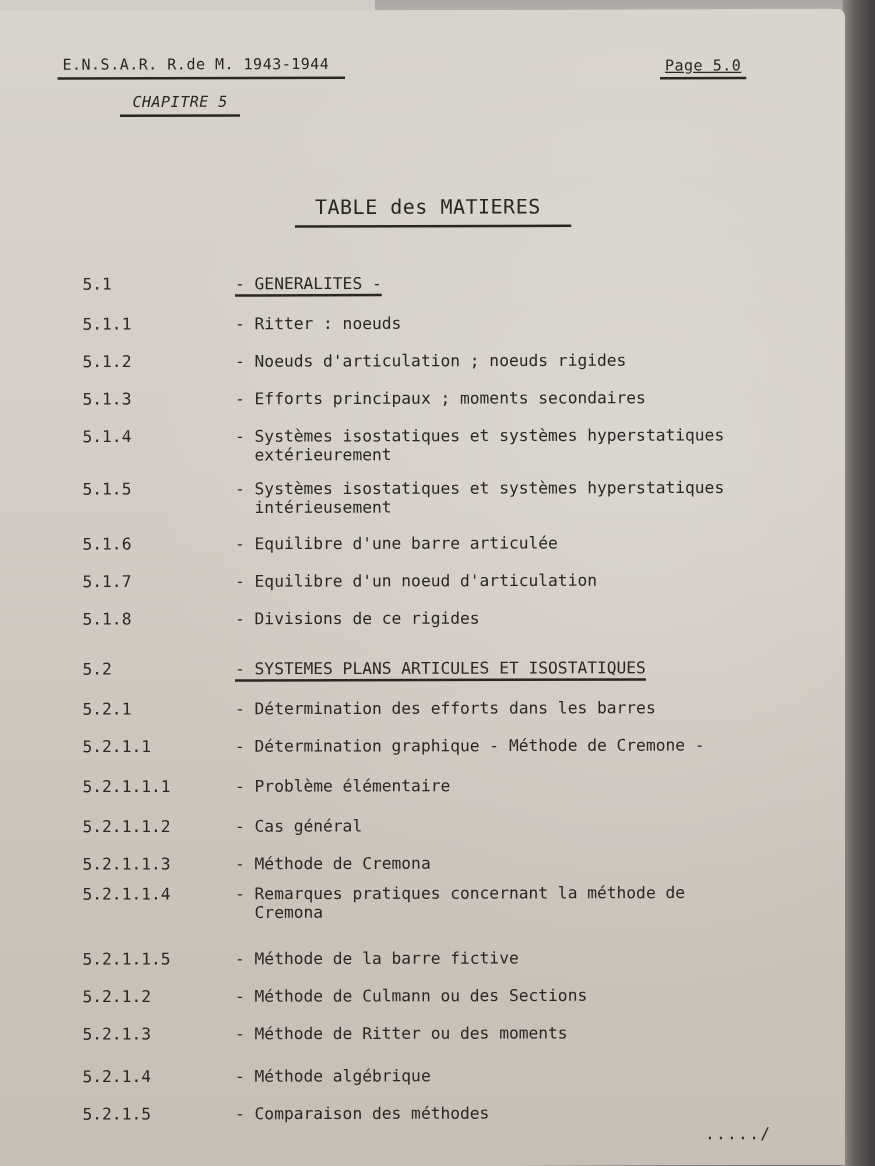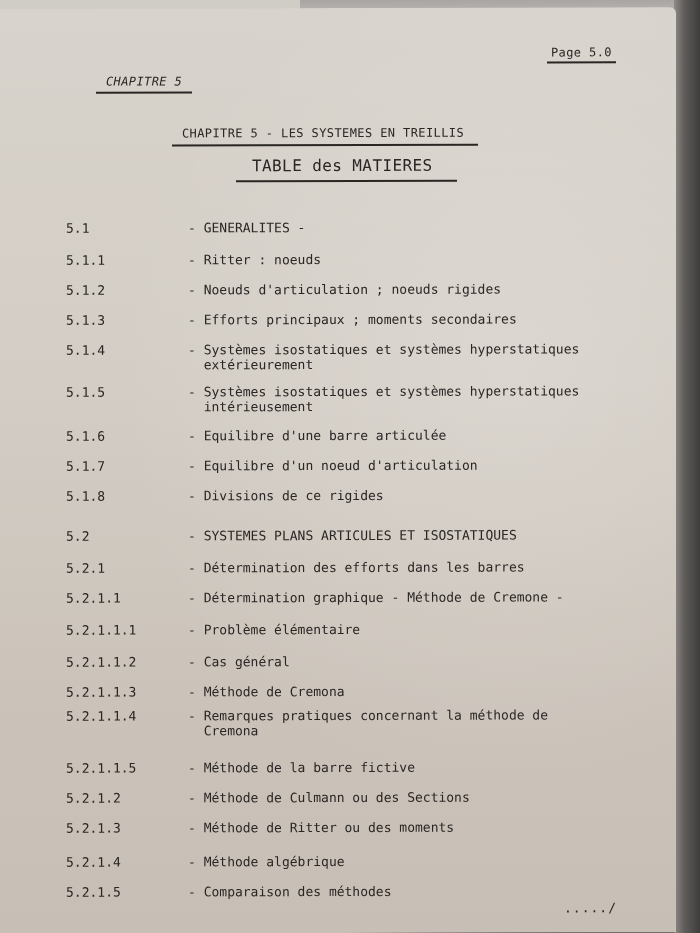--- a/index.html
+++ b/index.html
@@ -28,53 +28,53 @@
         radial-gradient(ellipse at 75% 40%, rgba(255,255,255,0.18), rgba(255,255,255,0) 55%),
         linear-gradient(180deg, #d8d3cc 0%, #d3cdc5 40%, #cbc3ba 75%, #c7bfb5 100%);
       border-top-right-radius: 6px;
       transform: skewY(-0.15deg);
     }
     .line { position: absolute; white-space: nowrap; font-size: 13px; letter-spacing: 0.4px; }
     .hdr-left { left: 50px; top: 36px; font-size: 12px; }
     .hdr-left::after {
       content: ""; position: absolute; left: -4px; right: -12px; bottom: -5px; height: 2px; background: #2a2624;
     }
-    .hdr-right { left: 551px; top: 38px; font-size: 12px; }
+    .hdr-right { left: 532px; top: 38px; font-size: 12px; text-decoration: underline; }
     .hdr-right::after {
       content: ""; position: absolute; left: -4px; right: -4px; bottom: -4px; height: 2px; background: #2a2624;
     }
     .chap-small { left: 106px; top: 66px; font-size: 12px; font-style: italic; }
     .chap-small::after {
       content: ""; position: absolute; left: -10px; right: -10px; bottom: -5px; height: 2px; background: #2a2624;
     }
     .title { left: 182px; top: 118px; font-size: 12px; }
     .title::after {
       content: ""; position: absolute; left: -10px; right: -14px; bottom: -6px; height: 2px; background: #2a2624;
     }
     .subtitle { left: 252px; top: 148px; font-size: 16px; }
     .subtitle::after {
       content: ""; position: absolute; left: -16px; right: -24px; bottom: -7px; height: 2px; background: #2a2624;
     }
     .toc-row { position: absolute; left: 0; width: 676px; font-size: 13px; }
     .toc-num { position: absolute; left: 66px; white-space: nowrap; }
     .toc-text { position: absolute; left: 188px; white-space: pre; line-height: 15px; }
-    .toc-text.section { text-underline-offset: 4px; text-decoration-thickness: 1.5px; }
+    .toc-text.section { text-decoration: underline; text-underline-offset: 4px; text-decoration-thickness: 1.5px; }
     .cont-mark { position: absolute; left: 564px; top: 893px; font-size: 13px; letter-spacing: 1px; }
   </style>
 </head>
 <body>
 
 <div class="top-sheet"></div>
 <div class="top-sheet-light"></div>
 <div class="right-strip"></div>
 
 <div class="paper">
+  <div class="line hdr-left">E.N.S.A.R. R.de M. 1943-1944</div>
   <div class="line hdr-right">Page 5.0</div>
   <div class="line chap-small">CHAPITRE 5</div>
-  <div class="line title">CHAPITRE 5 - LES SYSTEMES EN TREILLIS</div>
   <div class="line subtitle">TABLE des MATIERES</div>
 
   <div id="toc">
       <div class="toc-row" style="top: 212px;">
         <span class="toc-num">5.1</span>
         <span class="toc-text section">- GENERALITES -</span>
       </div>
       <div class="toc-row" style="top: 244px;">
         <span class="toc-num">5.1.1</span>
         <span class="toc-text">- Ritter : noeuds</span>

